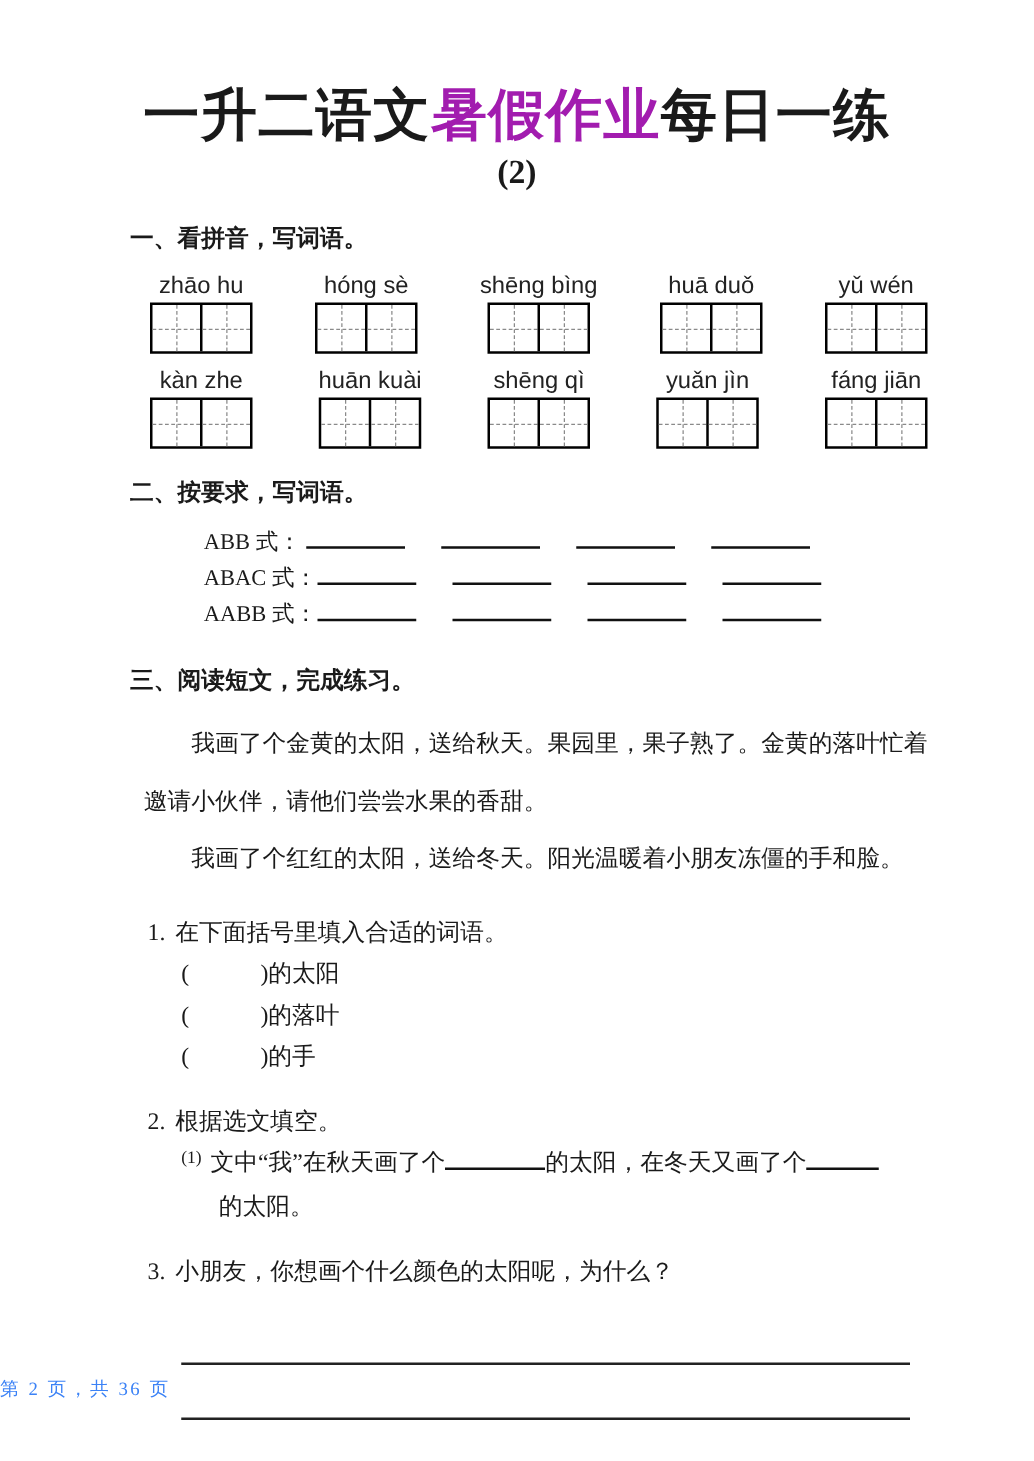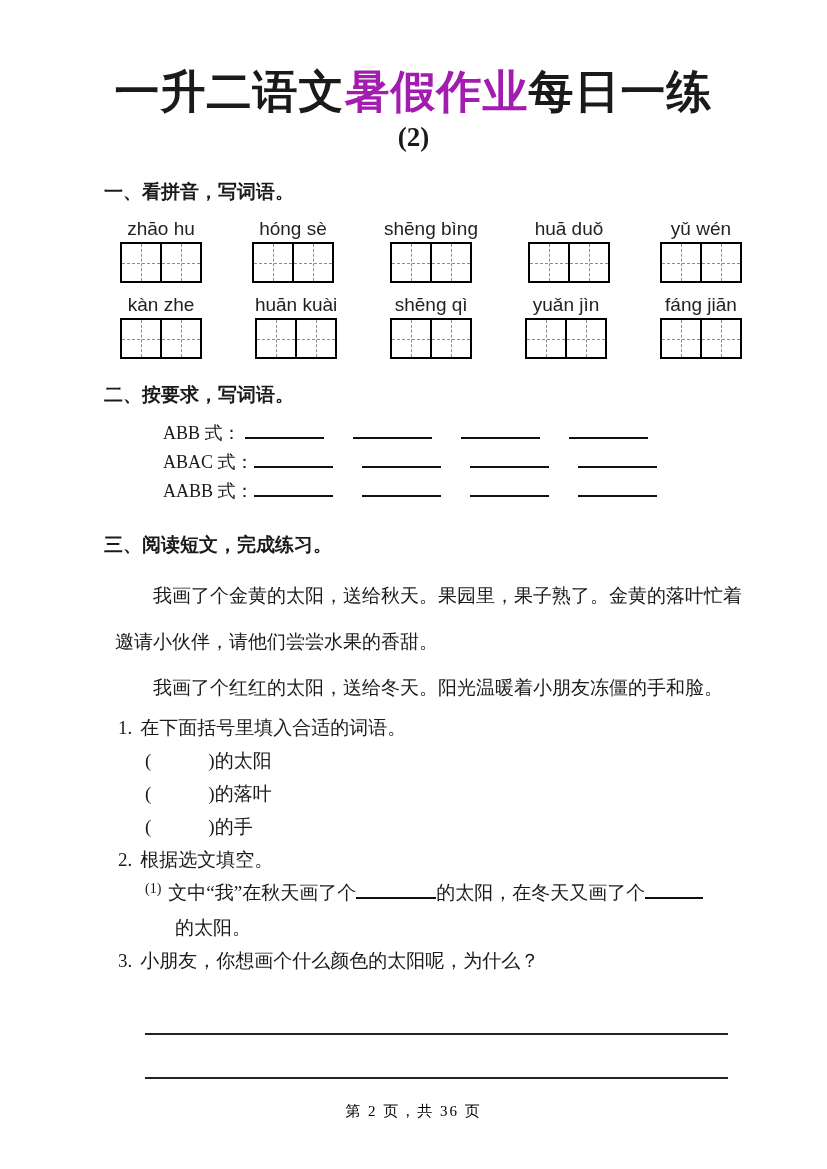--- a/index.html
+++ b/index.html
@@ -49,41 +49,41 @@
   .word-row{display:flex;align-items:baseline;height:28px;margin-bottom:1px;}
   .word-row .wlabel{flex:0 0 82px;white-space:nowrap;margin-left:48px;}
   .blank-line{
     width:79px;border-bottom:2px solid #111;height:16px;
     margin-right:29px;margin-left:0;
   }
   
   .passage{margin-left:115px;width:632px;margin-top:16px;font-size:19px;line-height:46px;}
   .passage p{margin:0;text-indent:2em;}
   .qblock{margin-left:118px;font-size:19px;line-height:33px;}
-  .q-head{}
+  .q-head{margin-top:19px;}
   .q-num{margin-right:8px;}
   .q1-items{margin-left:27px;}
   .q1-items .item{white-space:pre;}
   .sub-item{margin-left:27px;}
   .sub-marker{font-size:14px;position:relative;top:-6px;margin-right:7px;}
   .q-blank{
     display:inline-block;border-bottom:2px solid #111;height:14px;
     vertical-align:baseline;
   }
   .w80{width:80px;}
   .w58{width:58px;}
   .w76{width:76px;}
   .sub-cont{margin-left:30px;}
   
   .answer-lines{margin-left:145px;width:583px;margin-top:14px;}
   .answer-line{height:42px;border-bottom:2px solid #222;}
   
   .footer{
     position:absolute;left:0;bottom:48px;width:100%;
-    text-align:center;font-size:15px;color:#000000;letter-spacing:2px;
+    font-size:15px;color:#3b82f6;letter-spacing:2px;
   }
 </style>
 </head>
 <body>
 
 <div class="title">
   <span>一升二语文</span><span class="hl">暑假作业</span><span>每日一练</span>
 </div>
 <div class="subtitle">(2)</div>
 

